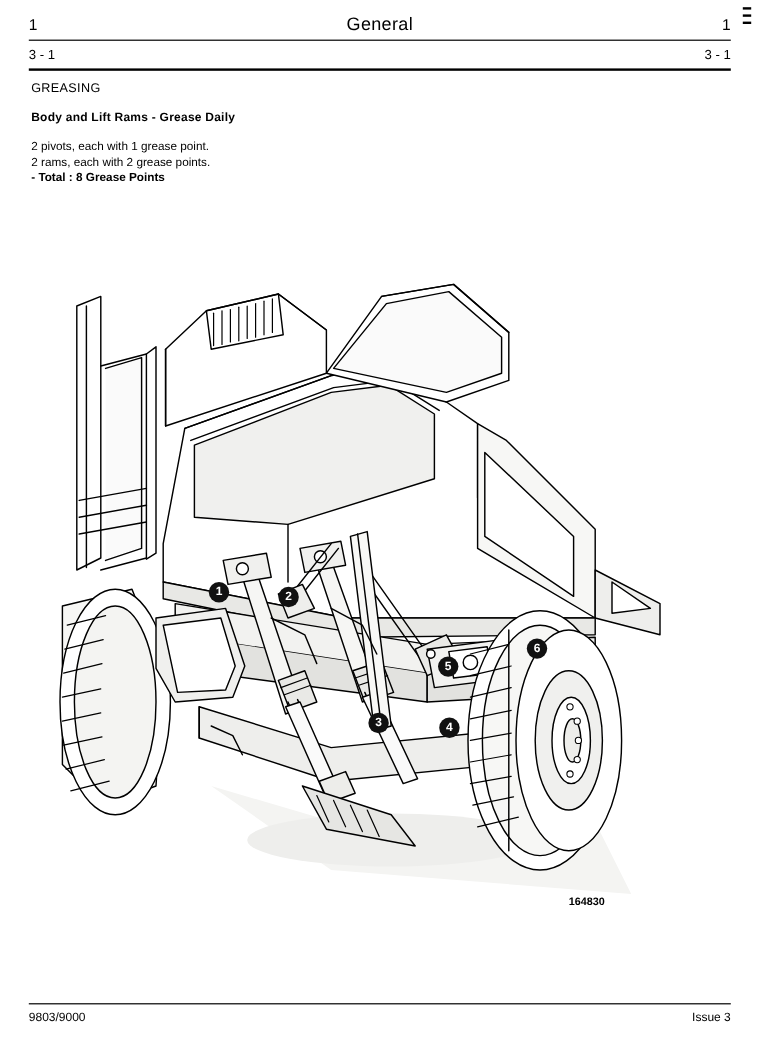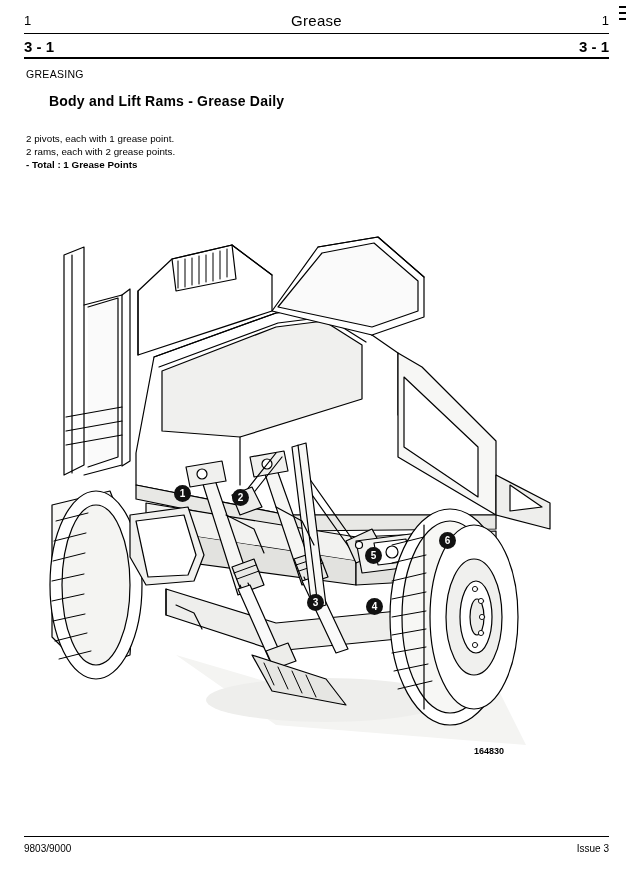--- a/index.html
+++ b/index.html
@@ -48,22 +48,22 @@
     background: #000;
   }
   .subheader-row {
     position: absolute;
     left: 24px; top: 38px;
     width: 585px;
     height: 16px;
     display: flex;
     align-items: center;
     justify-content: space-between;
-    font-size: 15px;
-    font-weight: bold;
+    font-size: 11px;
+    font-weight: normal;
     text-align: right;
   }
   .rule-sub {
     position: absolute;
     left: 24px; top: 57px;
     width: 585px;
     height: 2px;
     background: #000;
   }
 
@@ -71,28 +71,27 @@
   .sec-title {
     position: absolute;
     left: 26px; top: 68px;
     font-size: 10.5px;
     font-weight: normal;
     letter-spacing: 0.3px;
   }
   .sub-title {
     position: absolute;
     left: 26px; top: 93px;
-    font-size: 14px;
+    font-size: 10px;
     font-weight: bold;
     letter-spacing: 0.2px;
-    margin-left: 23px;
   }
   .para {
     position: absolute;
-    left: 26px; top: 132px;
+    left: 26px; top: 116px;
     font-size: 9.8px;
     line-height: 13px;
   }
   .para .bold { font-weight: bold; }
 
   
   .rule-bottom {
     position: absolute;
     left: 24px; top: 836px;
     width: 585px;
@@ -155,21 +154,21 @@
     line-height: 1;
   }
 </style>
 </head>
 <body>
 
 <div class="page">
 
   <div class="header-row">
     <span class="header-left">1</span>
-    <span class="header-title">Grease</span>
+    <span class="header-title">General</span>
     <span class="header-right">1</span>
   </div>
   <div class="rule-top"></div>
 
   <div class="subheader-row">
     <span>3 - 1</span>
     <span>3 - 1</span>
   </div>
   <div class="rule-sub"></div>
 
@@ -177,21 +176,21 @@
     <i></i>
       <i></i>
       <i></i>
   </div>
 
   <div class="sec-title">GREASING</div>
   <div class="sub-title">Body and Lift Rams - Grease Daily</div>
   <div class="para">
     <div>2 pivots, each with 1 grease point.</div>
     <div>2 rams, each with 2 grease points.</div>
-    <div class="bold">- Total : 1 Grease Points</div>
+    <div class="bold">- Total : 8 Grease Points</div>
   </div>
 
   <div class="figure">
     <svg width="583" height="600" viewBox="0 0 583 600" xmlns="http://www.w3.org/2000/svg">
       <g fill="none" stroke="#000" stroke-width="1.2" stroke-linejoin="round" stroke-linecap="round">
 
         <path d="M150 470 L320 520 L470 500 L500 560 L250 540 Z" fill="#f4f4f2" stroke="none"></path>
         <ellipse cx="300" cy="515" rx="120" ry="22" fill="#eeeeec" stroke="none"></ellipse>
 
         <path d="M38 70 L58 62 L58 280 L38 290 Z" fill="#ffffff"></path>

